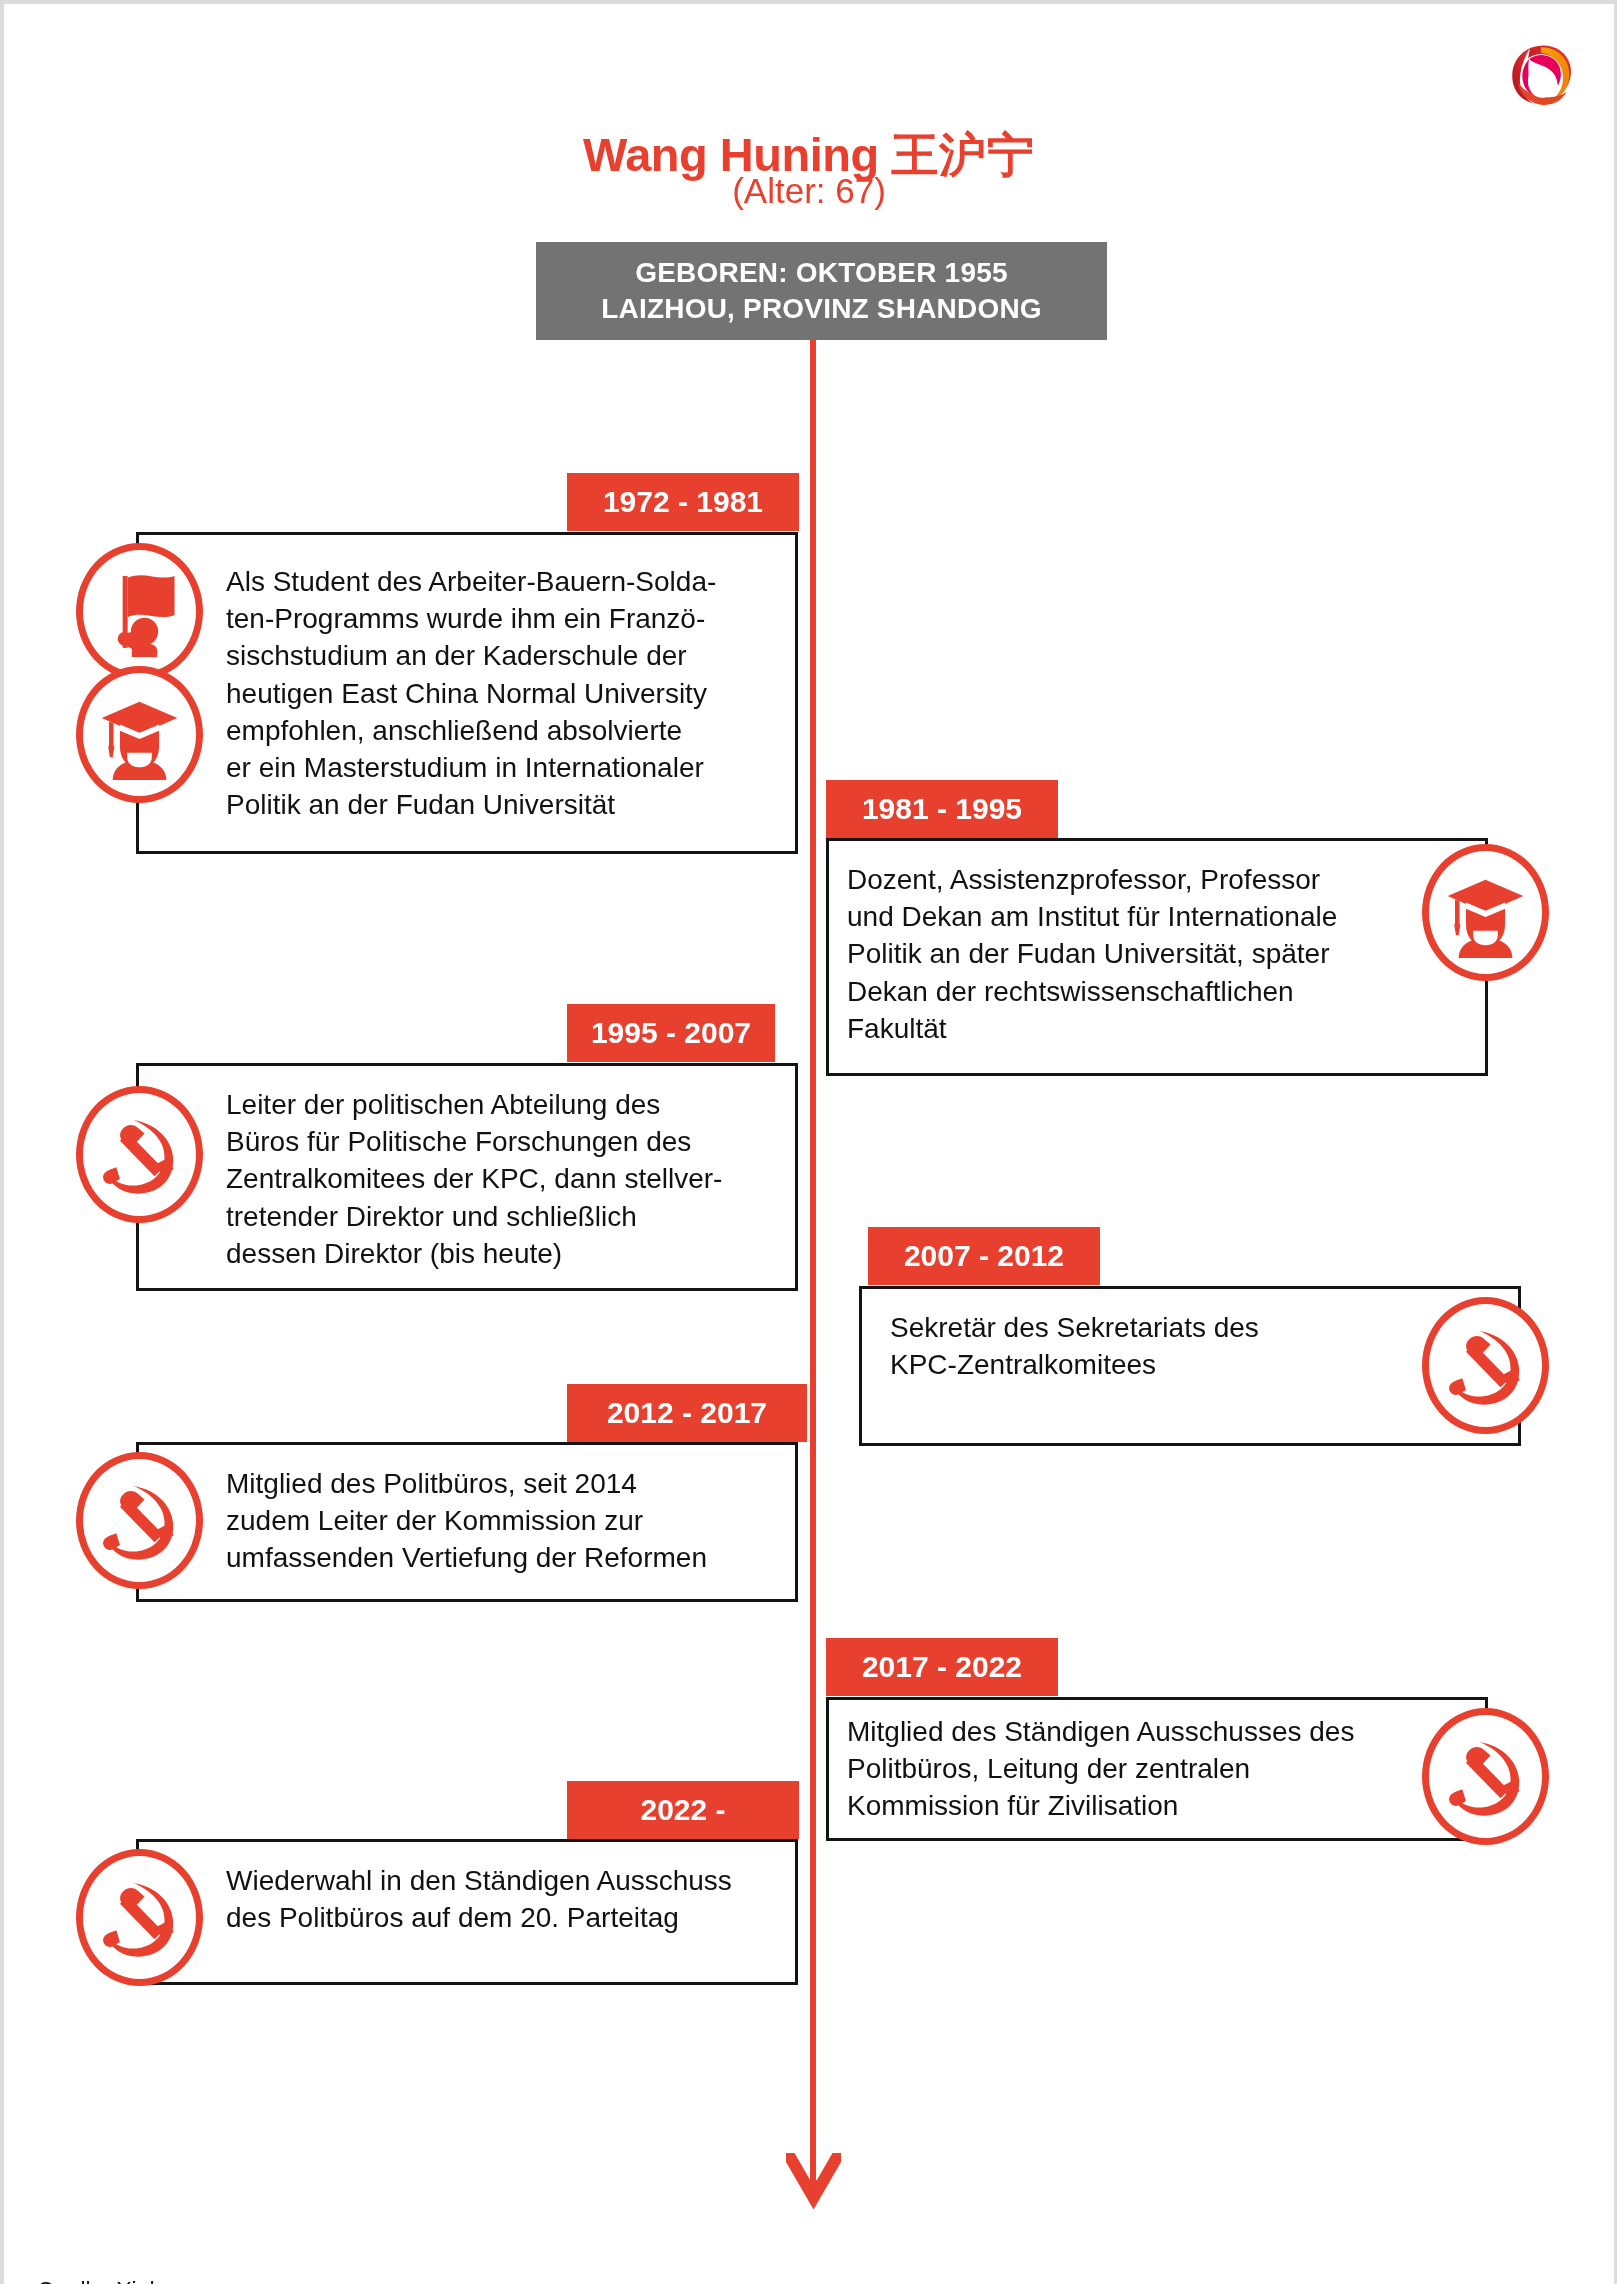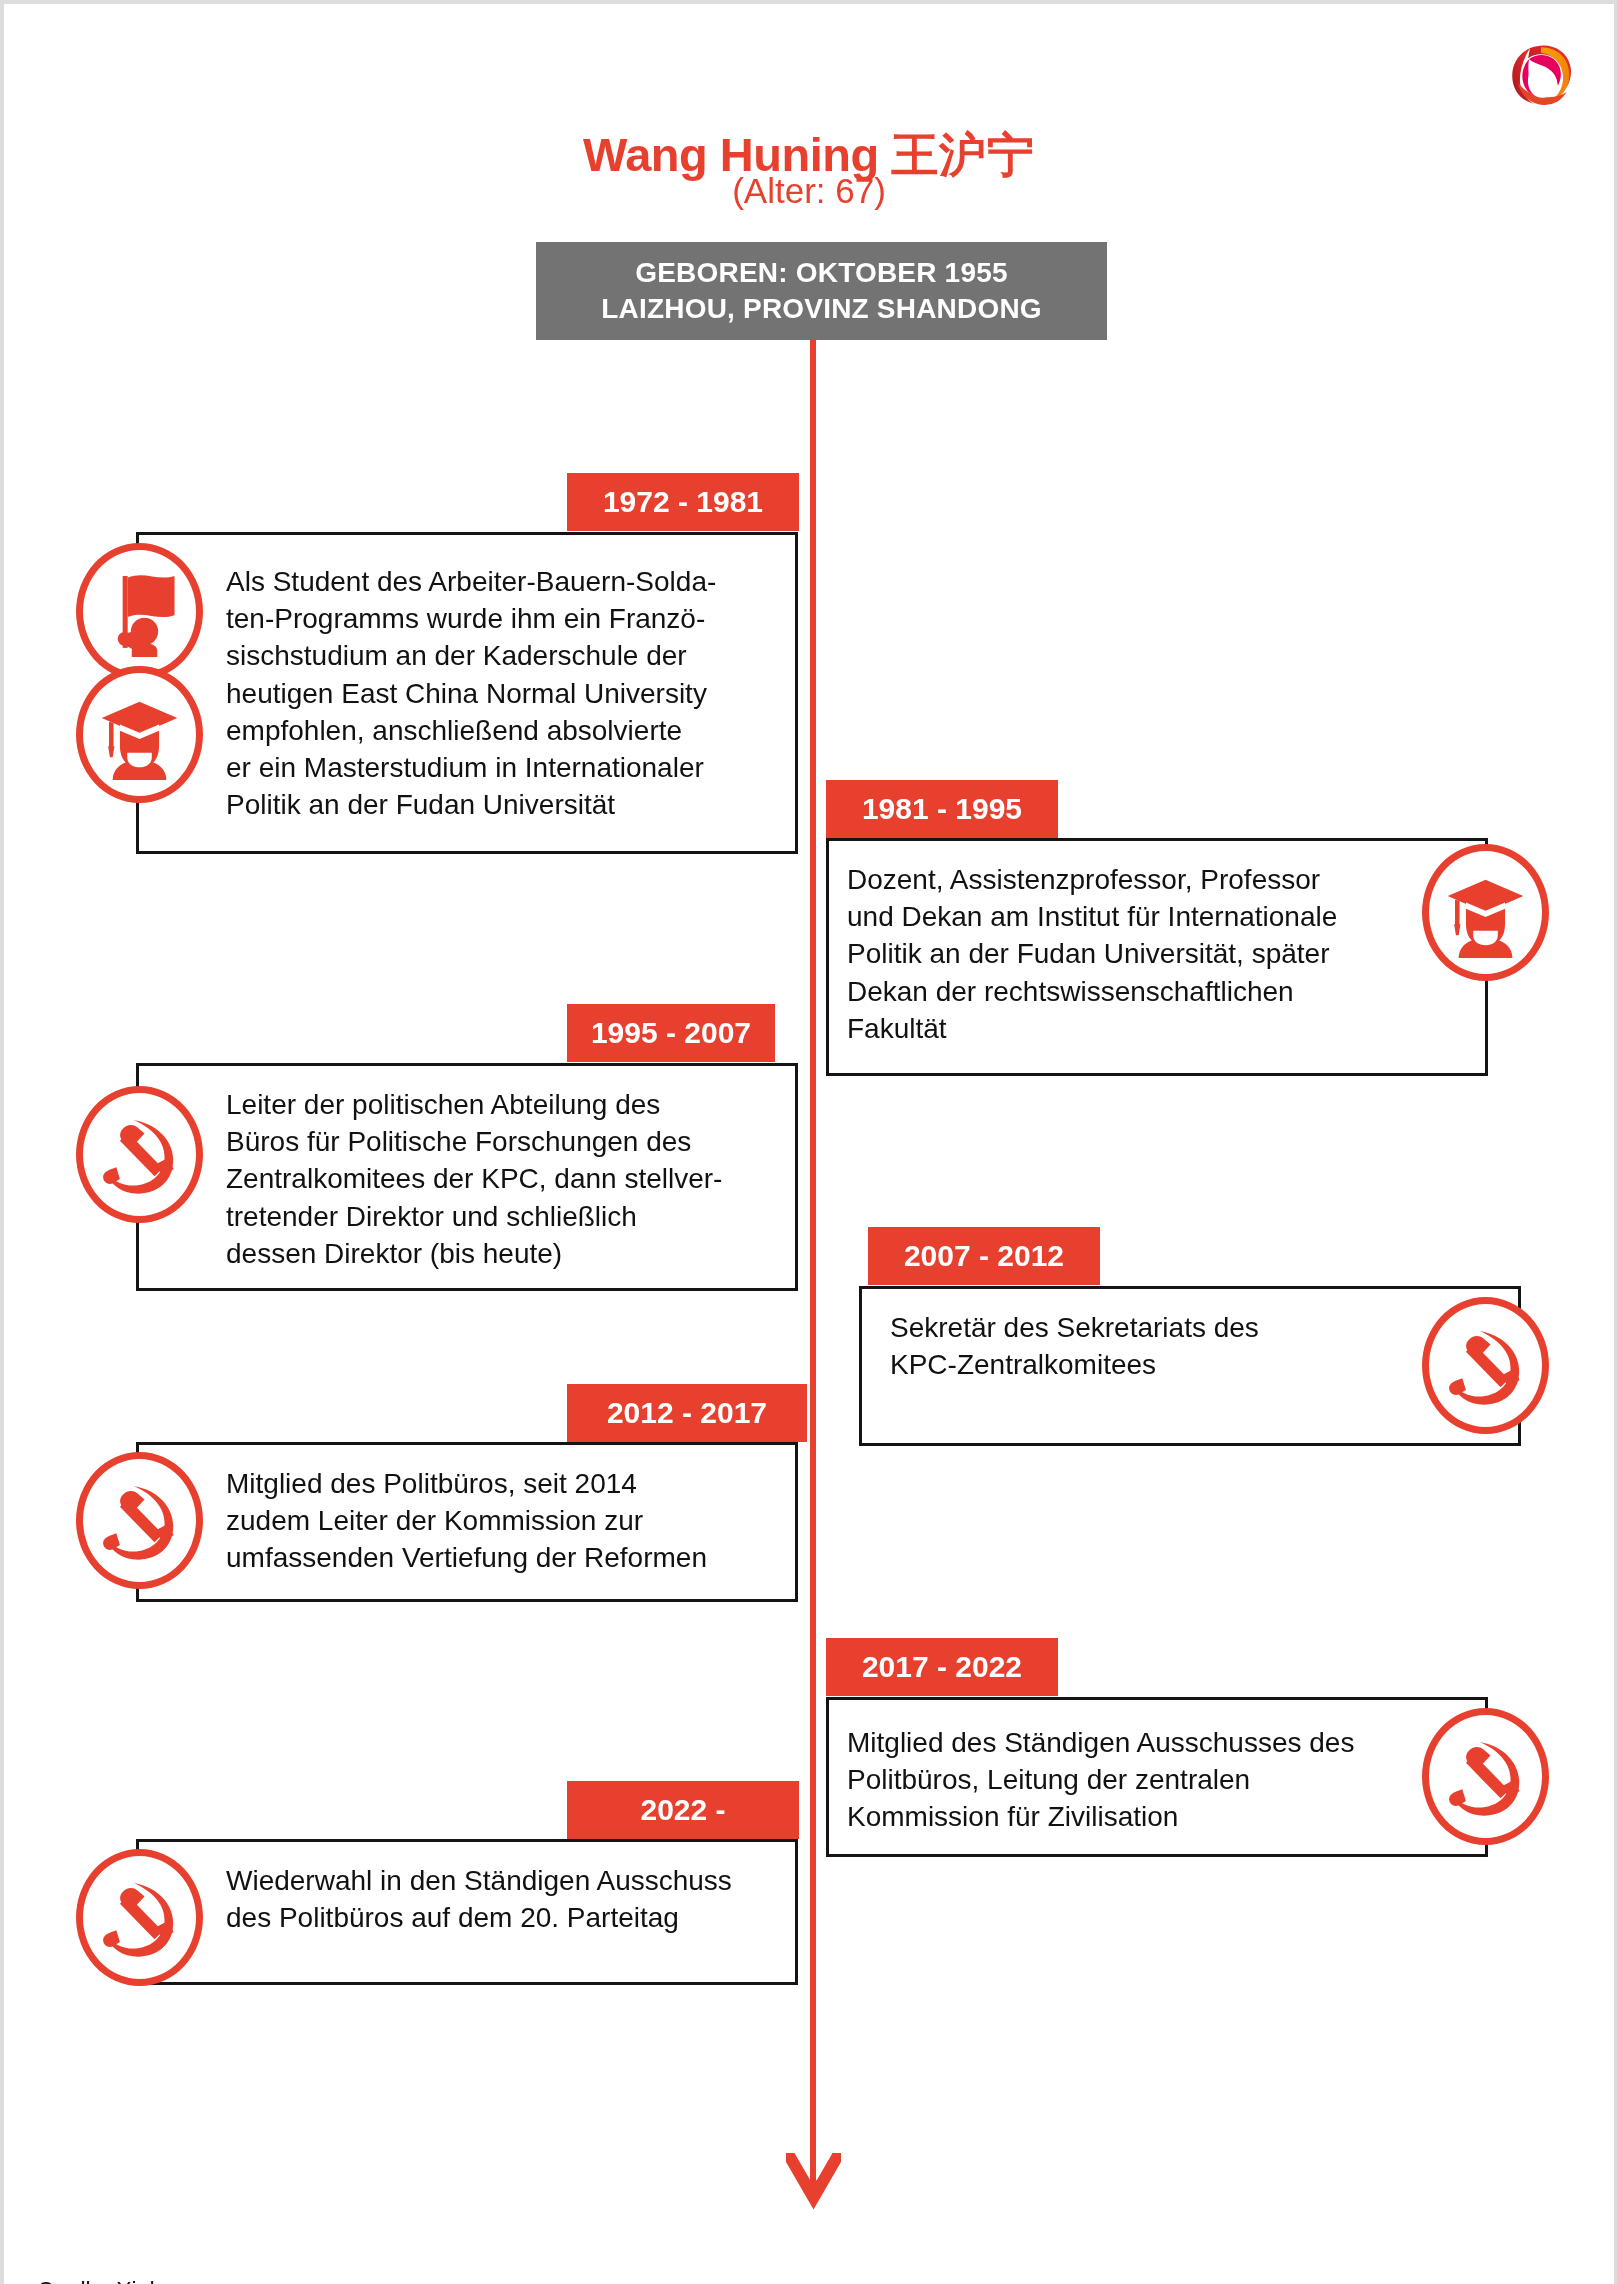--- a/index.html
+++ b/index.html
@@ -303,21 +303,21 @@
         <circle cx="30" cy="150" r="15" fill="#E8402F"></circle>
         <path d="M52 70 L70 52 L146 130 L128 148 Z" fill="#E8402F"></path>
         <path d="M58 44 C66 34 80 32 90 40 L106 54 L76 86 L56 68 C50 60 52 50 58 44 Z" fill="#E8402F"></path>
         <path d="M130 122 L156 108 L170 132 L146 148 Z" fill="#E8402F"></path>
       </svg>
     </div>
   </div>
 
   <div class="entry">
     <div class="yearbadge" style="left:822px; top:1634px; width:232px;">2017 - 2022</div>
-    <div class="textbox" style="left:822px; top:1693px; width:662px; height:160px; padding:24px 91px 0 18px;">
+    <div class="textbox" style="left:822px; top:1693px; width:662px; height:144px; padding:13px 91px 0 18px;">
       <p>Mitglied des Ständigen Ausschusses des<br>Politbüros, Leitung der zentralen<br>Kommission für Zivilisation</p>
     </div>
     <div class="iconbubble" style="left:1418px; top:1704px; width:127px; height:137px;">
       <svg width="87" height="91" viewBox="0 0 190 200">
         <path d="M82 24 C142 34 176 80 168 126 C162 164 130 186 92 186
                  C58 186 32 168 22 140 C38 160 62 170 88 168
                  C124 165 148 140 150 110 C152 72 124 42 82 24 Z" fill="#E8402F"></path>
         <path d="M34 132 C24 134 18 142 20 152 C22 160 30 165 38 162 L52 154 L44 128 Z" fill="#E8402F"></path>
         <circle cx="30" cy="150" r="15" fill="#E8402F"></circle>
         <path d="M52 70 L70 52 L146 130 L128 148 Z" fill="#E8402F"></path>

